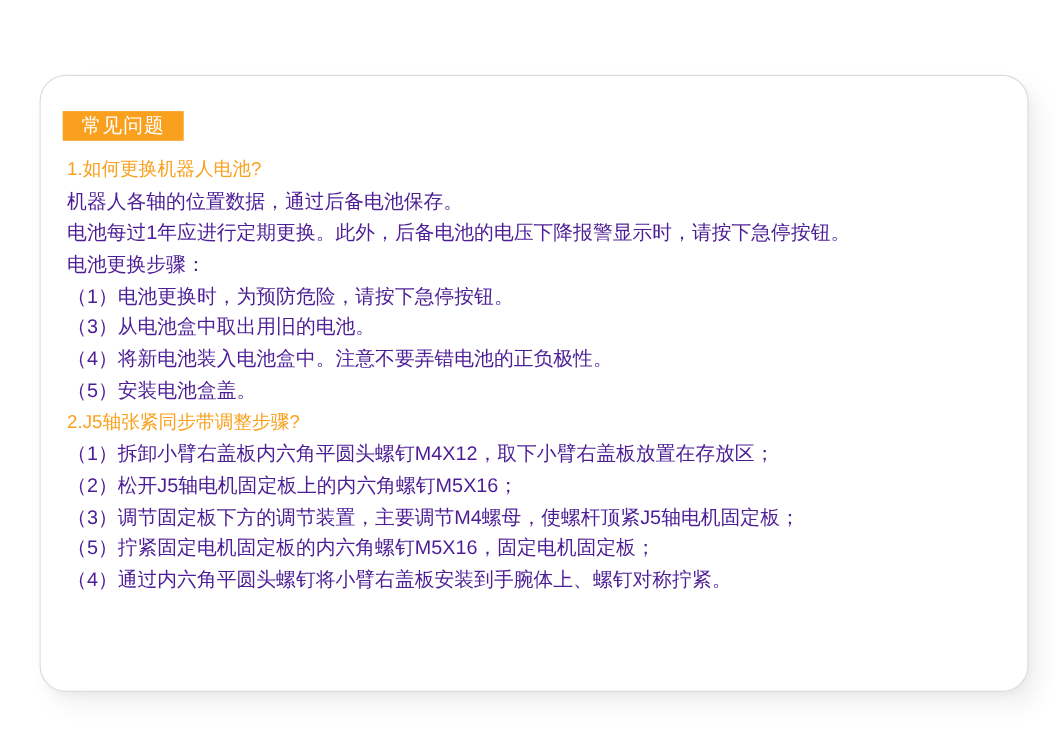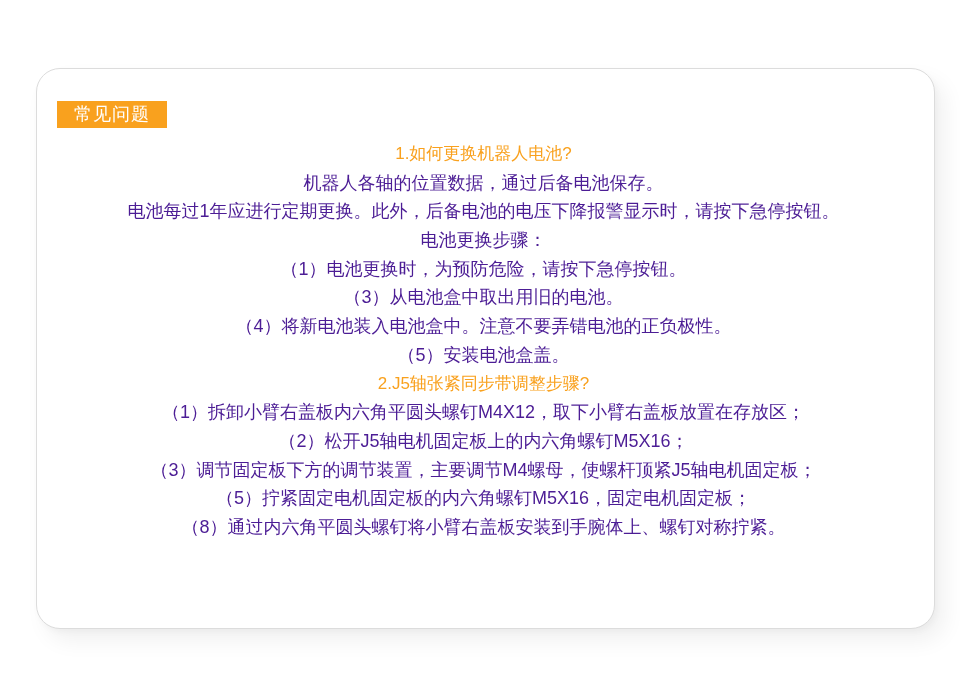--- a/index.html
+++ b/index.html
@@ -34,21 +34,20 @@
     line-height: 19px;
     padding: 4px 17px;
     letter-spacing: 1px;
     white-space: nowrap;
   }
   .faq-content {
     position: absolute;
     left: 24px;
     top: 71px;
     width: 845px;
-    text-align: center;
   }
   .faq-content p {
     margin: 0;
     height: 28.7px;
     line-height: 28.7px;
     font-size: 18px;
     color: #4c1d95;
     white-space: nowrap;
   }
   .faq-content p.q-heading {
@@ -74,16 +73,16 @@
     <p>（1）电池更换时，为预防危险，请按下急停按钮。</p>
     <p>（3）从电池盒中取出用旧的电池。</p>
     <p>（4）将新电池装入电池盒中。注意不要弄错电池的正负极性。</p>
     <p>（5）安装电池盒盖。</p>
 
     <p class="q-heading">2.J5轴张紧同步带调整步骤?</p>
     <p>（1）拆卸小臂右盖板内六角平圆头螺钉M4X12，取下小臂右盖板放置在存放区；</p>
     <p>（2）松开J5轴电机固定板上的内六角螺钉M5X16；</p>
     <p>（3）调节固定板下方的调节装置，主要调节M4螺母，使螺杆顶紧J5轴电机固定板；</p>
     <p>（5）拧紧固定电机固定板的内六角螺钉M5X16，固定电机固定板；</p>
-    <p>（8）通过内六角平圆头螺钉将小臂右盖板安装到手腕体上、螺钉对称拧紧。</p>
+    <p>（4）通过内六角平圆头螺钉将小臂右盖板安装到手腕体上、螺钉对称拧紧。</p>
 
   </div>
 </div>
 
 </body></html>

